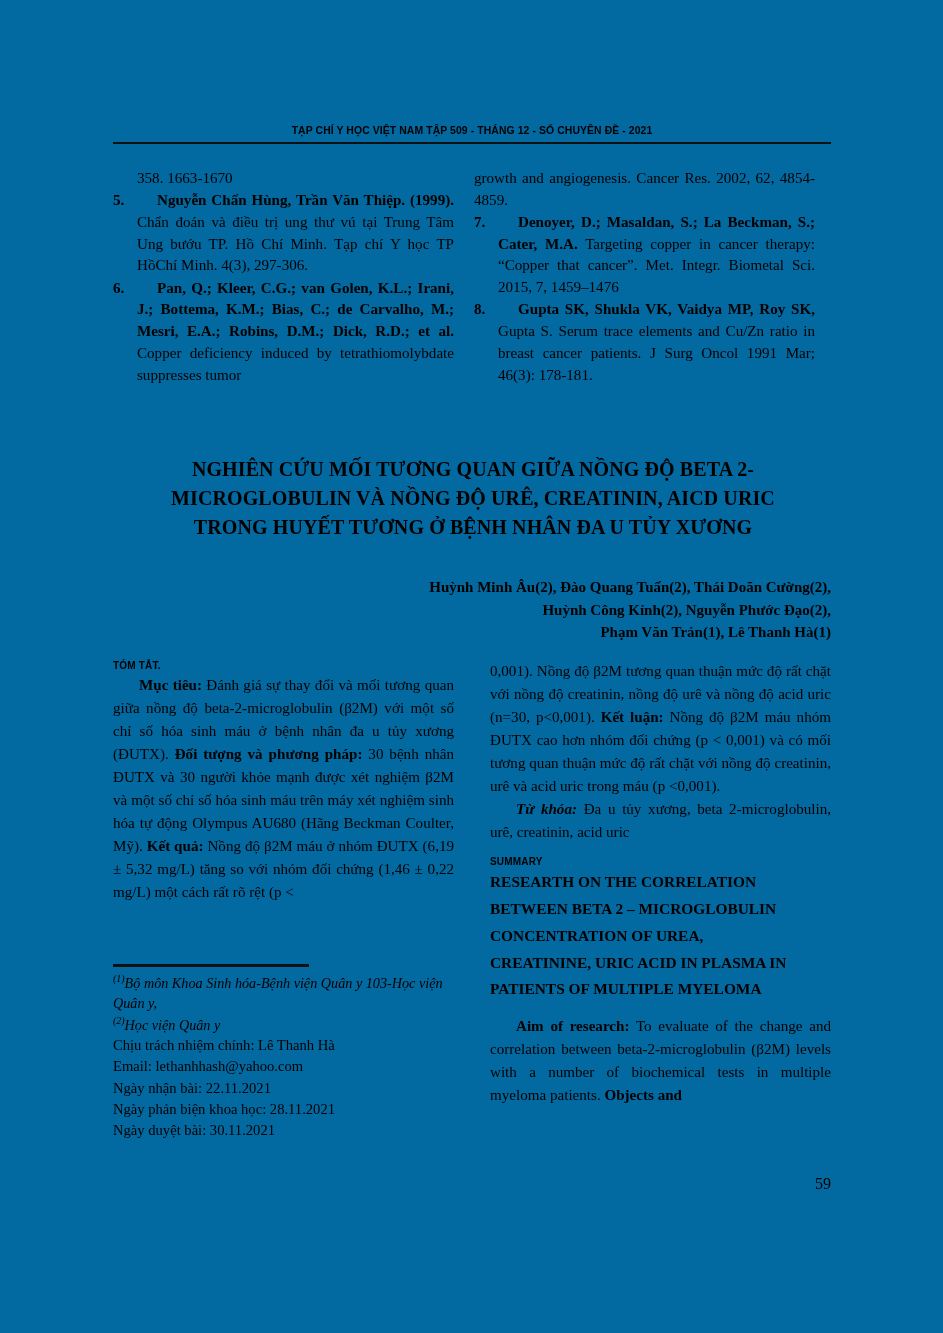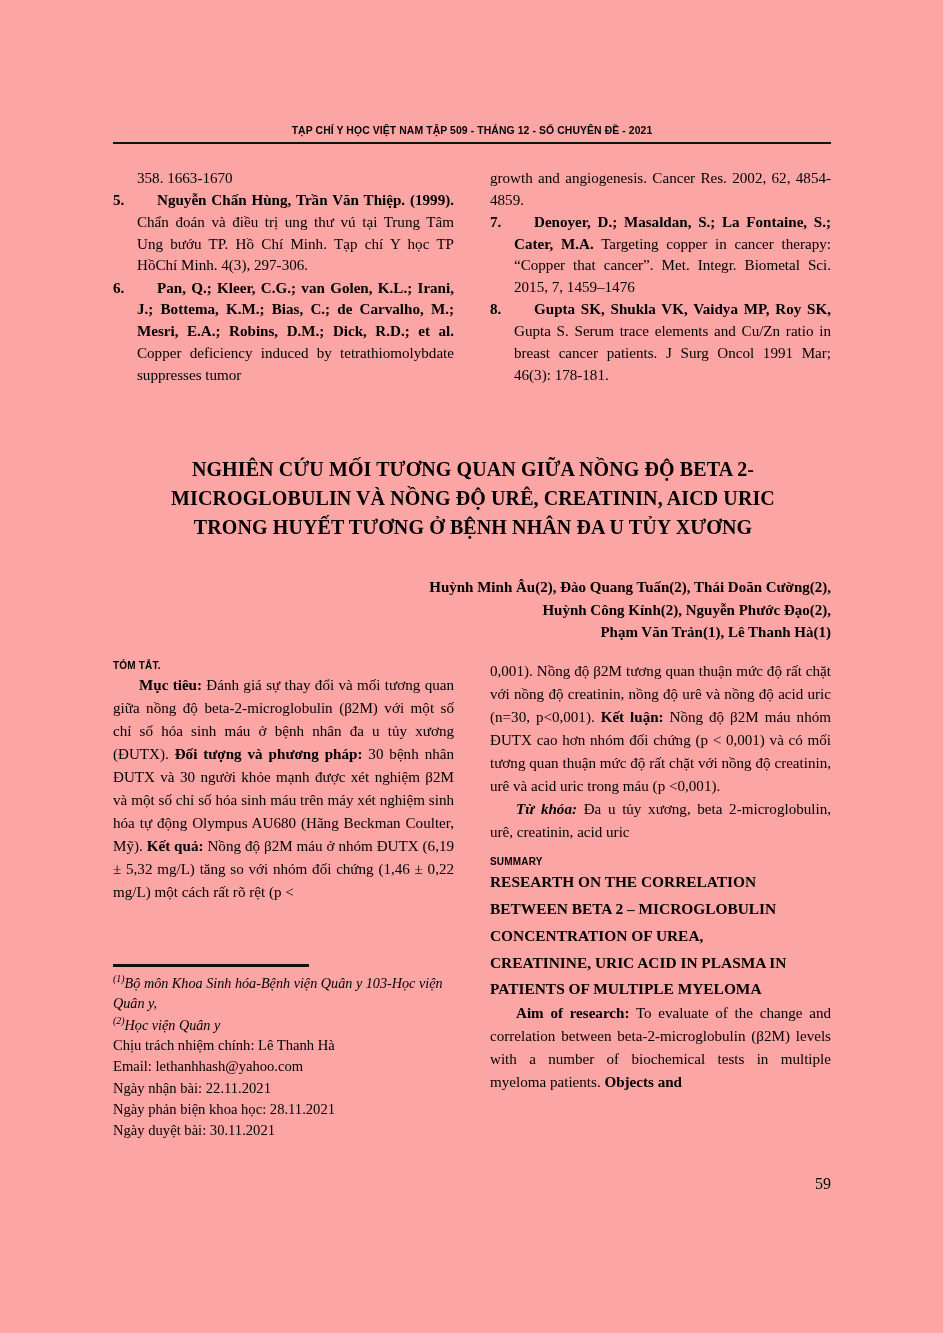--- a/index.html
+++ b/index.html
@@ -14,21 +14,21 @@
     position: relative;
     overflow: hidden;
     font-family: "Liberation Serif", "DejaVu Serif", serif;
     color: #000000;
     -webkit-font-smoothing: none;
   }
 
   .page {
     position: absolute;
     inset: 0;
-    background: #fca5a5;
+    background: #0369a1;
   }
 
   
   .runhead-wrap {
     position: absolute;
     left: 113px;
     top: 124px;
     width: 718px;
   }
   .runhead {
@@ -51,21 +51,21 @@
     background: #111;
   }
 
   
   .refcols {
     position: absolute;
     left: 113px;
     top: 168px;
     width: 718px;
     display: flex;
-    gap: 36px;
+    gap: 20px;
   }
   .refcol {
     width: 341px;
   }
   .ref-cont,
   .ref-item {
     font-size: 15.1px;
     line-height: 1.44;
     text-align: justify;
     text-justify: inter-word;
@@ -218,21 +218,21 @@
         <span class="ref-num">6.</span>
         <span class="ref-body"><b>Pan, Q.; Kleer, C.G.; van Golen, K.L.; Irani, J.; Bottema, K.M.; Bias, C.; de Carvalho, M.; Mesri, E.A.; Robins, D.M.; Dick, R.D.; et al.</b><span> Copper deficiency induced by tetrathiomolybdate suppresses tumor</span></span>
       </div>
     </div>
 
     <div class="refcol">
       <p class="ref-cont" style="padding-left:0">growth and angiogenesis. Cancer Res. 2002, 62, 4854-4859.</p>
 
       <div class="ref-item">
         <span class="ref-num">7.</span>
-        <span class="ref-body"><b>Denoyer, D.; Masaldan, S.; La Fontaine, S.; Cater, M.A.</b><span> Targeting copper in cancer therapy: “Copper that cancer”. Met. Integr. Biometal Sci. 2015, 7, 1459–1476</span></span>
+        <span class="ref-body"><b>Denoyer, D.; Masaldan, S.; La Beckman, S.; Cater, M.A.</b><span> Targeting copper in cancer therapy: “Copper that cancer”. Met. Integr. Biometal Sci. 2015, 7, 1459–1476</span></span>
       </div>
 
       <div class="ref-item">
         <span class="ref-num">8.</span>
         <span class="ref-body"><b> Gupta SK, Shukla VK, Vaidya MP, Roy SK,</b><span> Gupta S. Serum trace elements and Cu/Zn ratio in breast cancer patients. J Surg Oncol 1991 Mar; 46(3): 178-181.</span></span>
       </div>
     </div>
   </div>
 
   <div class="title-block">
@@ -259,21 +259,21 @@
     <p class="para"><span class="bi">Từ khóa:</span><span> Đa u tủy xương, beta 2-microglobulin, urê, creatinin, acid uric</span></p>
 
     <div class="sec-head" style="margin-top:12px">SUMMARY</div>
 
     <div class="sum-title">RESEARTH ON THE CORRELATION</div>
     <div class="sum-title">BETWEEN BETA 2 – MICROGLOBULIN</div>
     <div class="sum-title">CONCENTRATION OF UREA,</div>
     <div class="sum-title">CREATININE, URIC ACID IN PLASMA IN</div>
     <div class="sum-title">PATIENTS OF MULTIPLE MYELOMA</div>
 
-    <p class="para" style="margin-top:1px"><b>Aim of research:</b><span> To evaluate of the change and correlation between beta-2-microglobulin (β2M) levels with a number of biochemical tests in multiple myeloma patients. </span><b>Objects and</b></p>
+    <p class="para" style="margin-top:14px"><b>Aim of research:</b><span> To evaluate of the change and correlation between beta-2-microglobulin (β2M) levels with a number of biochemical tests in multiple myeloma patients. </span><b>Objects and</b></p>
   </div>
 
   <div class="fn-rule"></div>
   <div class="footnote">
     <p class="fn-line fn-it"><sup>(1)</sup><span>Bộ môn Khoa Sinh hóa-Bệnh viện Quân y 103-Học viện Quân y,</span></p>
     <p class="fn-line fn-it"><sup>(2)</sup><span>Học viện Quân y</span></p>
     <p class="fn-line">Chịu trách nhiệm chính: Lê Thanh Hà</p>
     <p class="fn-line">Email: lethanhhash@yahoo.com</p>
     <p class="fn-line">Ngày nhận bài: 22.11.2021</p>
     <p class="fn-line">Ngày phản biện khoa học: 28.11.2021</p>

